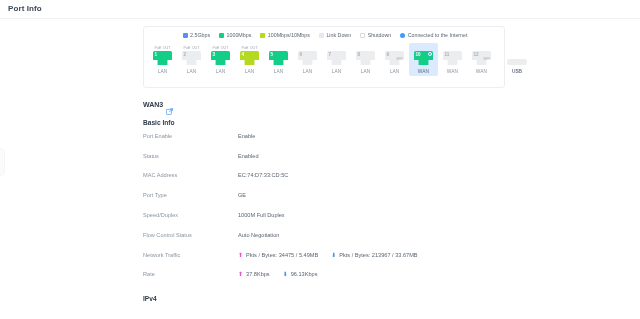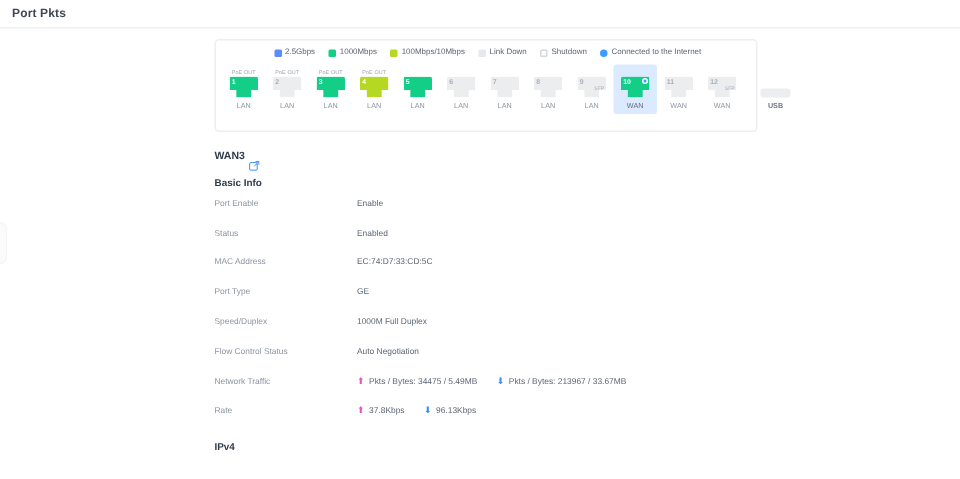--- a/index.html
+++ b/index.html
@@ -165,21 +165,21 @@
     margin-top: 11px;
     font-size: 6.6px; font-weight: bold; color: #2f3a4a;
   }
 </style>
 </head>
 <body>
 
 <div class="page">
 
   <div class="topbar">
-    <div class="topbar-title">Port Pkts</div>
+    <div class="topbar-title">Port Info</div>
   </div>
 
   <div class="collapse-handle"></div>
 
   <div class="content">
     <div class="port-card">
       <div class="legend" id="legend">
           <div class="legend-item">
             <span class="legend-swatch" style="background: rgb(91, 140, 247);"></span>
             <span class="legend-label">2.5Gbps</span>

